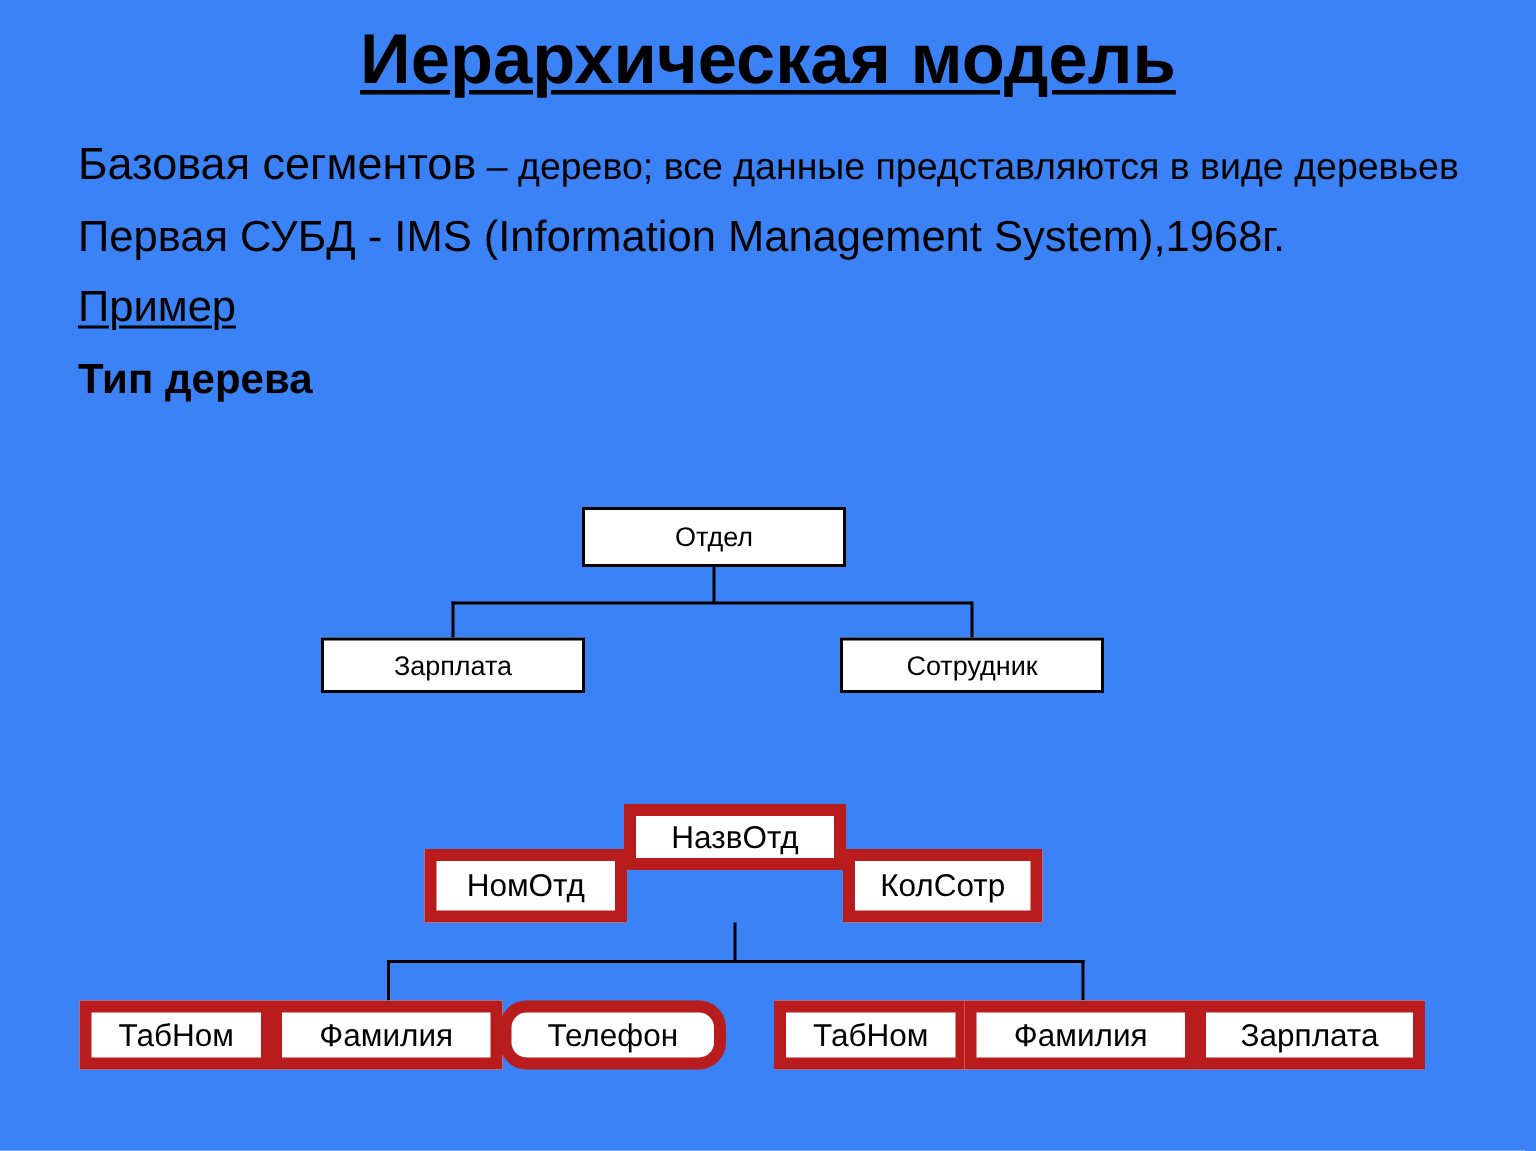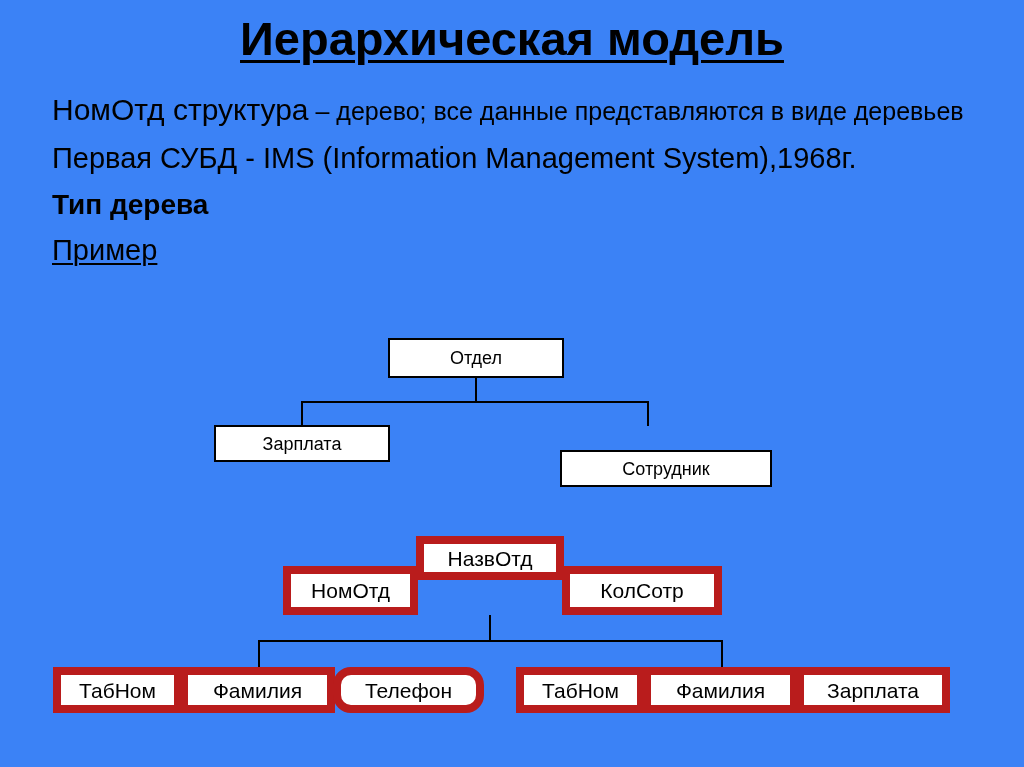--- a/index.html
+++ b/index.html
@@ -143,65 +143,65 @@
 
 <div class="slide">
 
   <div class="slide-title">
     <span>Иерархическая модель</span>
   </div>
 
   <div class="body-text">
 
     <p class="para p-base">
-      <span class="t-big">НомОтд структура</span><span class="t-small"> – дерево; все данные представляются в виде деревьев</span>
+      <span class="t-big">Базовая сегментов</span><span class="t-small"> – дерево; все данные представляются в виде деревьев</span>
     </p>
 
     <p class="para p-ims">Первая СУБД - IMS (Information Management System),1968г.</p>
-
-    <p class="para p-treetype">Тип дерева</p>
 
     <p class="para p-example">
       <span>Пример</span>
     </p>
+
+    <p class="para p-treetype">Тип дерева</p>
   </div>
 
   <div>
 
     <div class="dbox" style="left:388px; top:338px; width:176px; height:40px;">
       <span>Отдел</span>
     </div>
 
     <div class="line-v" style="left:475px; top:378px; height:24px;"></div>
 
     <div class="line-h" style="left:301px; top:401px; width:347px;"></div>
 
     <div class="line-v" style="left:301px; top:401px; height:25px;"></div>
 
     <div class="line-v" style="left:647px; top:401px; height:25px;"></div>
 
     <div class="dbox" style="left:214px; top:425px; width:176px; height:37px;">
       <span>Зарплата</span>
     </div>
 
-    <div class="dbox" style="left:560px; top:450px; width:212px; height:37px;">
+    <div class="dbox" style="left:560px; top:425px; width:176px; height:37px;">
       <span>Сотрудник</span>
     </div>
   </div>
 
 
   <div>
 
     <div class="seg-cell" style="left:283px; top:566px; width:135px; height:49px;">
       <span>НомОтд</span>
     </div>
     <div class="seg-cell" style="left:416px; top:536px; width:148px; height:44px;">
       <span>НазвОтд</span>
     </div>
-    <div class="seg-cell" style="left:562px; top:566px; width:160px; height:49px;">
+    <div class="seg-cell" style="left:562px; top:566px; width:133px; height:49px;">
       <span>КолСотр</span>
     </div>
 
     <div class="line-v" style="left:489px; top:615px; height:26px;"></div>
     <div class="line-h" style="left:258px; top:640px; width:465px;"></div>
     <div class="line-v" style="left:258px; top:640px; height:27px;"></div>
     <div class="line-v" style="left:721px; top:640px; height:27px;"></div>
 
     <div class="seg-cell" style="left:53px; top:667px; width:129px; height:46px;">
       <span>ТабНом</span>

